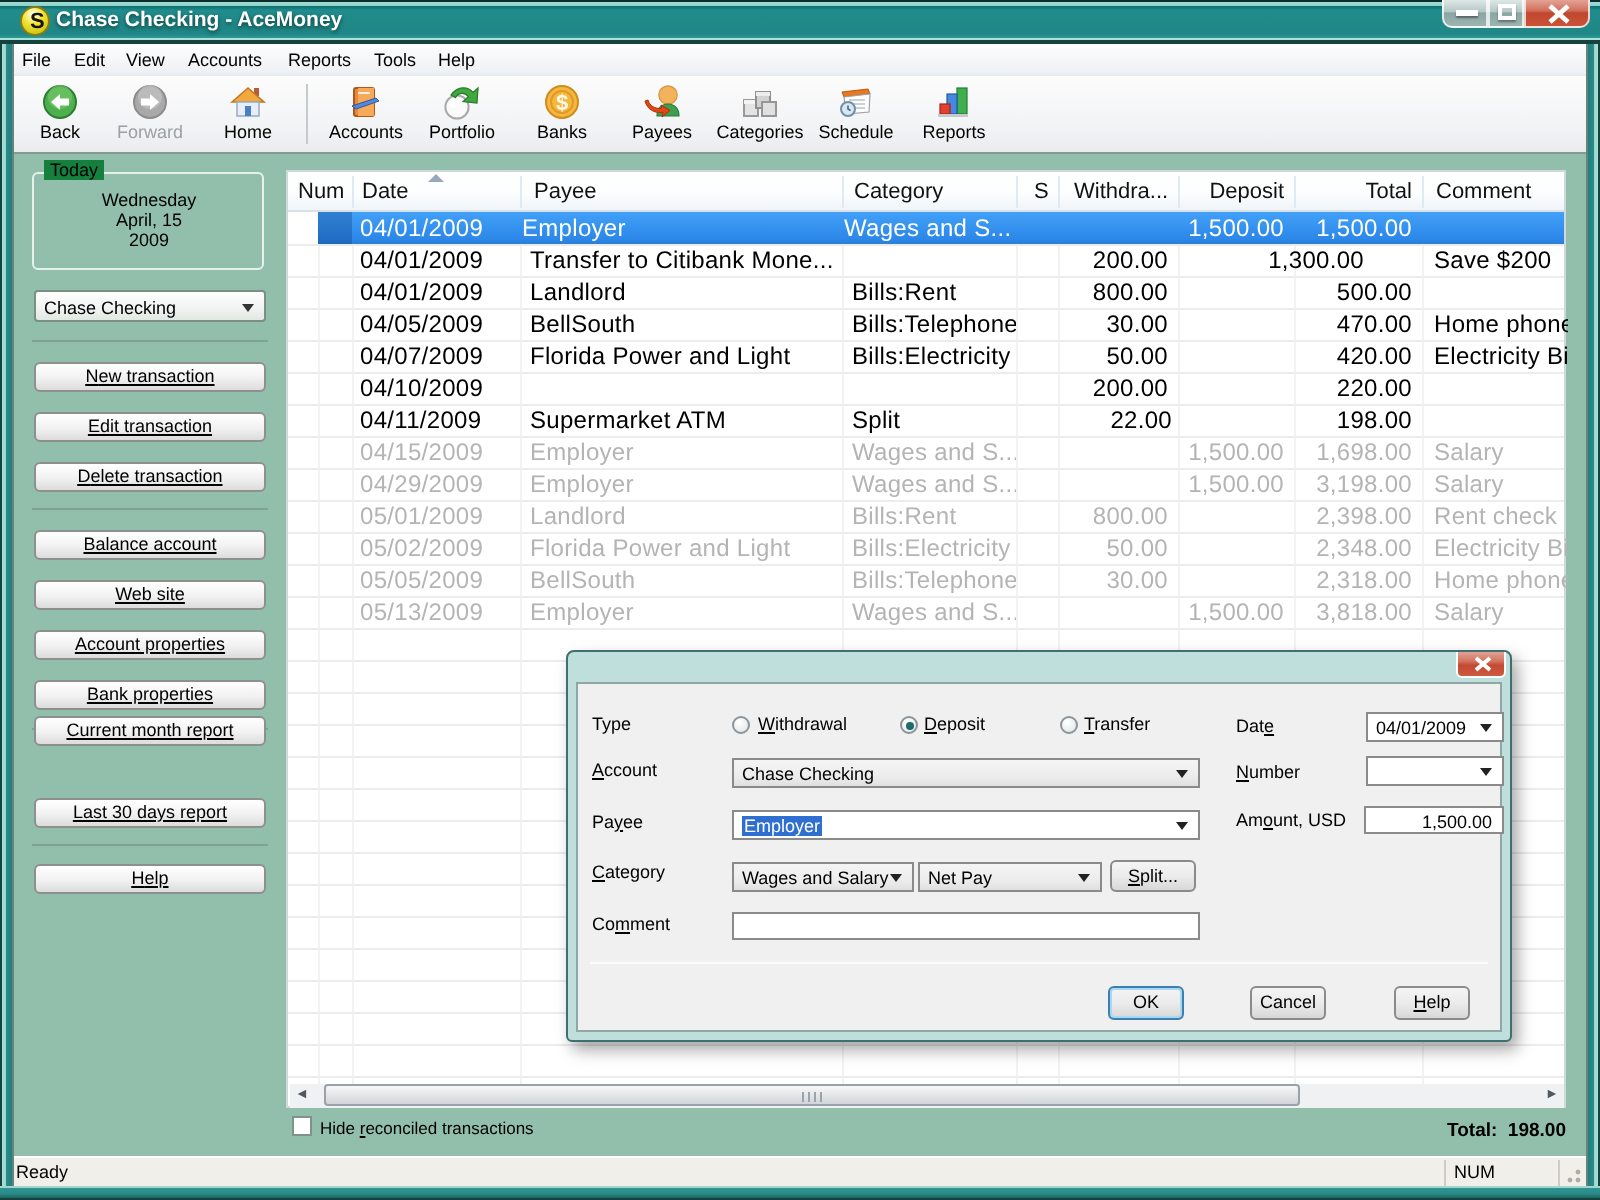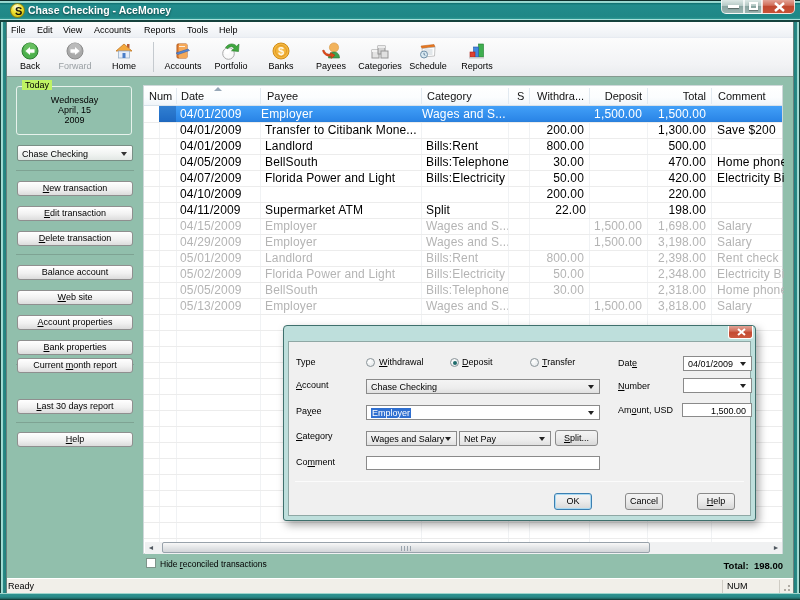--- a/index.html
+++ b/index.html
@@ -44,28 +44,28 @@
   background:linear-gradient(to bottom,#fcfcfc,#f2f3f5 70%,#e9ebee); border-bottom:1px solid #85998f; }
 .tb { position:absolute; top:4px; width:56px; height:34px; text-align:center; }
 .tb svg { display:block; margin:0 auto; }
 .tb .lbl { font-size:9px; color:#000; margin-top:1px; }
 .tb.dis .lbl { color:#9aa0a4; }
 #tbsep { position:absolute; left:146px; top:4px; width:1px; height:30px; background:#c5cacf; }
 
 
 .sep { position:absolute; left:16px; width:118px; height:1px; background:#c2d4cb; border-bottom:1px solid #7ea393; }
 #todaybox { left:16px; top:86px; width:116px; height:49px; border:1px solid #e7f2ec; border-radius:3px; }
-#todaylbl { left:22px; top:80px; font-size:9px; color:#000; background:#bef264; padding:0 3px; }
+#todaylbl { left:22px; top:80px; font-size:9px; color:#000; background:#15803d; padding:0 3px; }
 .today-line { position:absolute; width:119px; left:15px; text-align:center; font-size:9px; color:#000; }
 #sidecombo { left:17px; top:145px; width:116px; height:16px; border:1px solid #7a8f86; border-radius:2px;
   background:linear-gradient(to bottom,#ffffff,#f0f3f1 60%,#e2e7e4); }
 #sidecombo .ctext { position:absolute; left:4px; top:3px; font-size:9px; color:#000; }
 #sidecombo .carr { position:absolute; right:5px; top:6px; width:0; height:0; border-left:3.5px solid transparent; border-right:3.5px solid transparent; border-top:4px solid #333; }
 .sbtn { position:absolute; left:17px; width:116px; height:15px; border:1px solid #8f8f8f; border-radius:3px;
-  background:linear-gradient(to bottom,#ffffff,#f1f1f1 55%,#dcdcdc); font-size:9px; color:#000; text-align:center; line-height:13px; }
+  background:linear-gradient(to bottom,#ffffff,#f1f1f1 55%,#dcdcdc); font-size:9px; color:#000; text-align:center; line-height:13px;text-decoration:underline; }
 
 
 #table { left:143px; top:85px; width:640px; height:469px; background:#fff; border:1px solid #cfd8da; }
 #thead { position:absolute; left:0; top:0; width:638px; height:20px;
   background:linear-gradient(to bottom,#ffffff,#fbfdfe 60%,#f0f5f9); border-bottom:1px solid #d8e2ea; }
 .hsep { position:absolute; top:2px; width:1px; height:16px; background:#e2eaf1; }
 .hcell { position:absolute; top:4px; font-size:11px; color:#111; }
 #sortarr { position:absolute; width:0; height:0; border-left:4px solid transparent; border-right:4px solid transparent; border-bottom:4px solid #98a8b8; }
 .row { position:absolute; left:0; width:638px; height:16px; font-size:12px; line-height:16px; color:#000; letter-spacing:.15px; }
 .row.gray { color:#b4b4b4; }
@@ -313,21 +313,21 @@
   <div class="hline" style="top:372px"></div>
   <div class="hline" style="top:388px"></div>
   <div class="hline" style="top:404px"></div>
   <div class="hline" style="top:420px"></div>
   <div class="hline" style="top:436px"></div>
   <div class="hline" style="top:452px"></div>
   <div class="row" style="top:36px">
       <div class="cell" style="left:36px;width:78px">04/01/2009</div>
       <div class="cell" style="left:121px;width:155px">Transfer to Citibank Mone...</div>
       <div class="cell num" style="left:386px;width:54px">200.00</div>
-      <div class="cell num" style="left:504px;width:58px">1,300.00</div>
+      <div class="cell num" style="left:480px;width:58px">1,300.00</div>
       <div class="cell" style="left:573px;width:67px">Save $200</div>
     </div>
   <div class="row" style="top:52px">
       <div class="cell" style="left:36px;width:78px">04/01/2009</div>
       <div class="cell" style="left:121px;width:155px">Landlord</div>
       <div class="cell" style="left:282px;width:82px">Bills:Rent</div>
       <div class="cell num" style="left:386px;width:54px">800.00</div>
       <div class="cell num" style="left:504px;width:58px">500.00</div>
     </div>
   <div class="row" style="top:68px">

